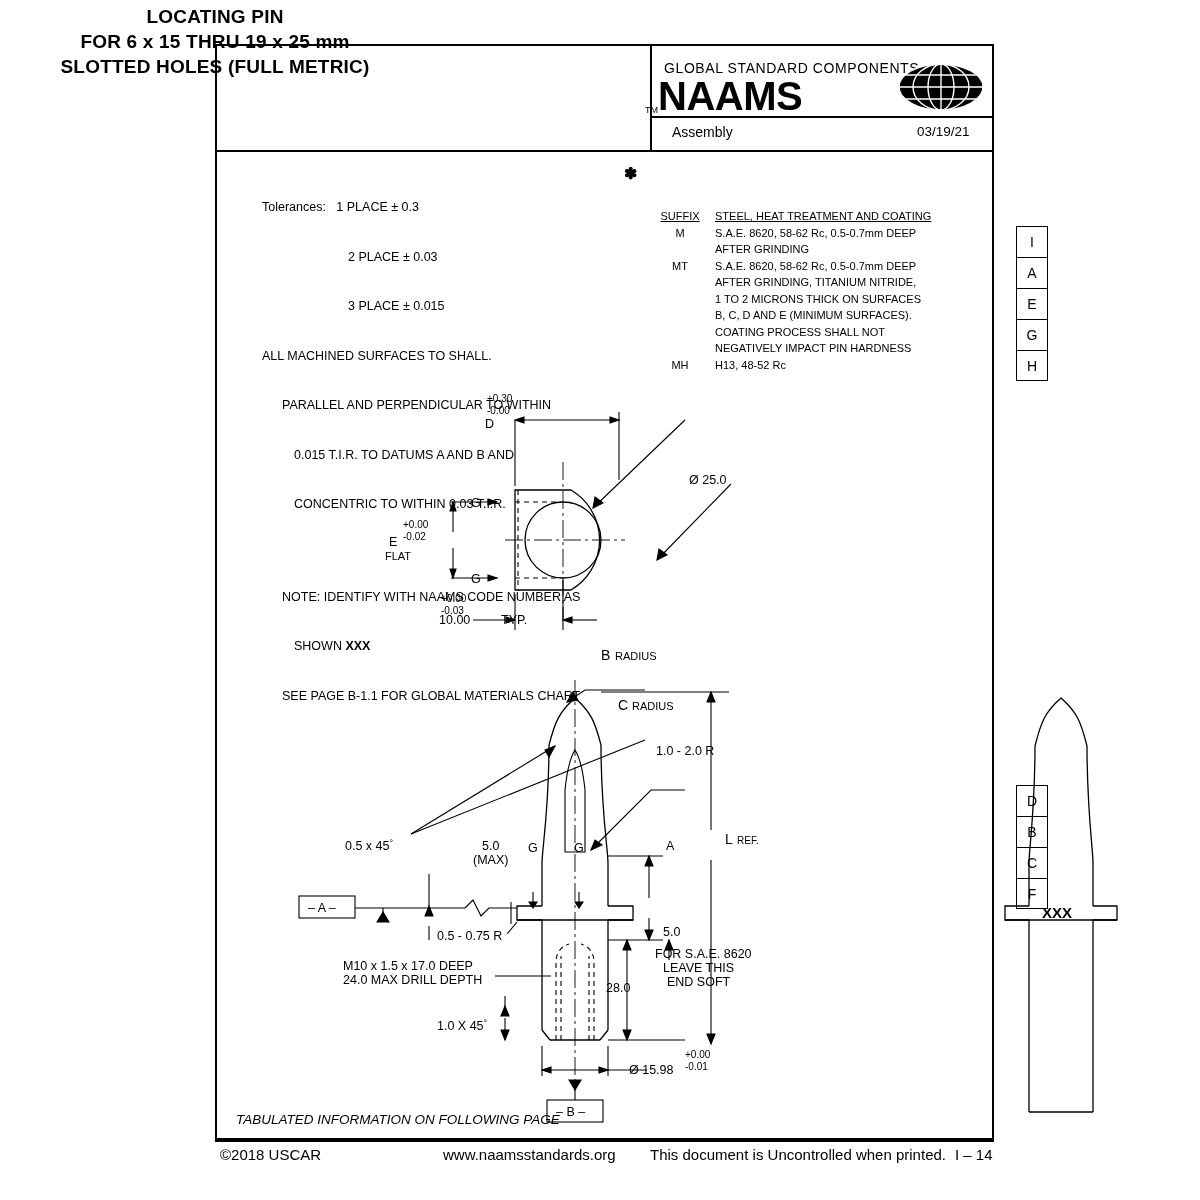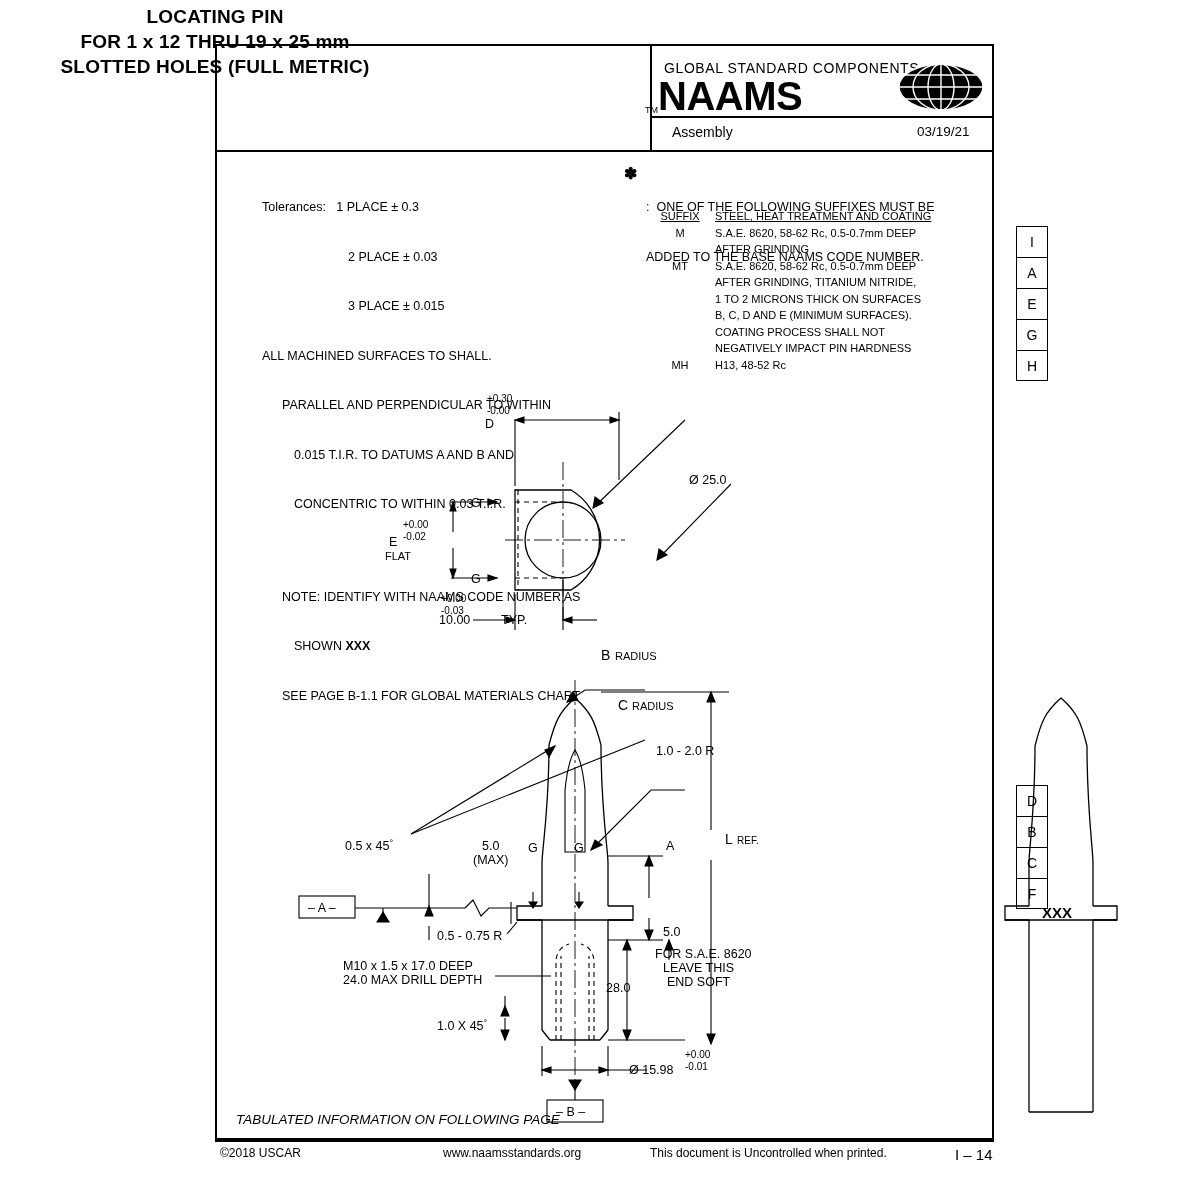--- a/index.html
+++ b/index.html
@@ -150,21 +150,21 @@
   
   .footer-rule {
     position: absolute;
     left: 215px; top: 1140px;
     width: 779px; height: 0;
     border-top: 2px solid #000;
   }
   .footer {
     position: absolute;
     top: 1146px;
-    font-size: 12px;
+    font-size: 15px;
   }
   .tabulated {
     position: absolute;
     left: 236px; top: 1112px;
     font-size: 13.5px;
     font-style: italic;
   }
   
   svg.draw {
     position: absolute;
@@ -179,21 +179,21 @@
 
 <div id="sheet">
 
   <div class="frame"></div>
   <div class="titleblock"></div>
   <div class="hdr-rule-v"></div>
   <div class="hdr-rule-h"></div>
 
   <div class="title-left">
     <div>LOCATING PIN</div>
-    <div>FOR 1 x 12 THRU 19 x 25 mm</div>
+    <div>FOR 6 x 15 THRU 19 x 25 mm</div>
     <div>SLOTTED HOLES (FULL METRIC)</div>
   </div>
 
   <div class="gsc-label">GLOBAL STANDARD COMPONENTS</div>
   <div class="naams-word">NAAMS</div>
   <div class="tm-mark">TM</div>
   <div class="assembly-word">Assembly</div>
   <div class="date-word">03/19/21</div>
 
   <svg class="globe" viewBox="0 0 86 48">
@@ -217,24 +217,20 @@
     <div class="indent2">PARALLEL AND PERPENDICULAR TO WITHIN</div>
     <div class="indent3">0.015 T.I.R. TO DATUMS A AND B AND</div>
     <div class="indent3">CONCENTRIC TO WITHIN 0.03 T.I.R.</div>
     <div style="height:10px"></div>
     <div class="indent2">NOTE: IDENTIFY WITH NAAMS CODE NUMBER AS</div>
     <div class="indent3"><span>SHOWN</span> <span class="bold">XXX</span></div>
     <div class="indent2">SEE PAGE B-1.1 FOR GLOBAL MATERIALS CHART</div>
   </div>
 
   <div class="asterisk">✽</div>
-  <div class="suffix-head">
-    <div style="padding-left:22px">:  <span>ONE OF THE FOLLOWING SUFFIXES MUST BE</span></div>
-    <div style="padding-left:22px">ADDED TO THE BASE NAAMS CODE NUMBER.</div>
-  </div>
 
   <div class="suffix-cols">
     <div class="suffix-colhead">
       <span class="sfx-col1">SUFFIX</span>
       <span class="sfx-col2">STEEL, HEAT TREATMENT AND COATING</span>
     </div>
     <div class="sfx-row">
       <span class="sfx-col1">M</span>
       <span class="sfx-col2">S.A.E. 8620, 58-62 Rc, 0.5-0.7mm DEEP
 AFTER GRINDING</span>

